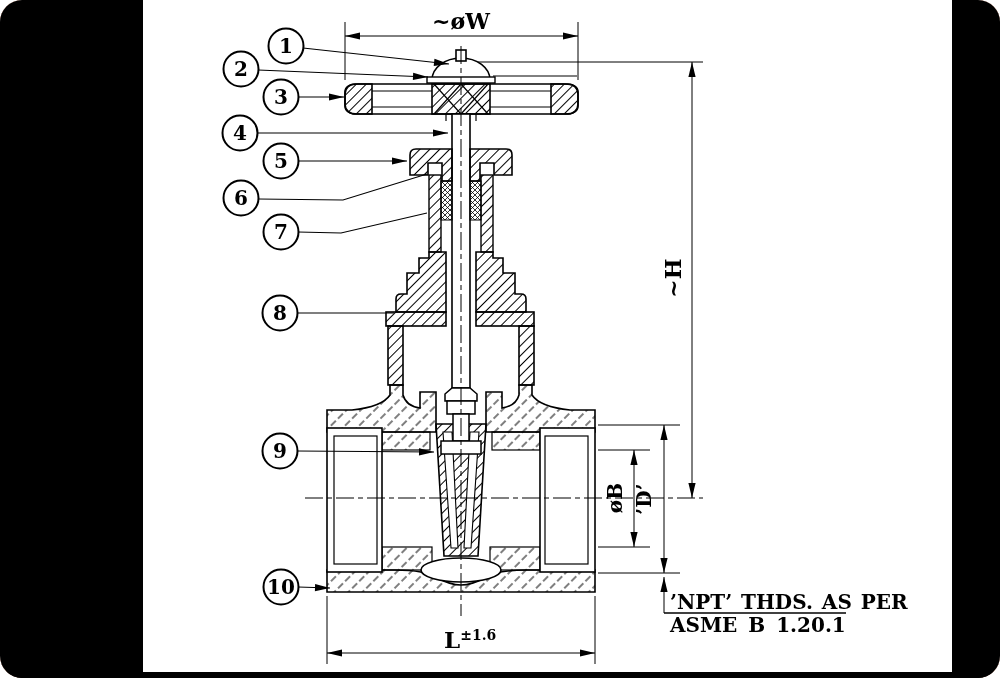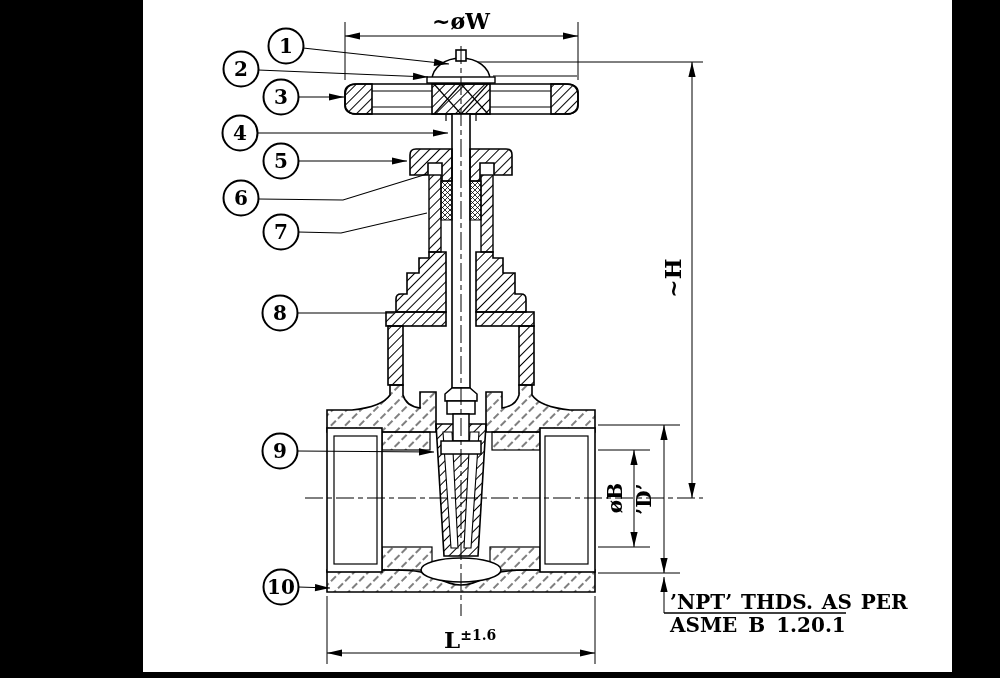--- a/index.html
+++ b/index.html
@@ -1,16 +1,16 @@
 <!DOCTYPE html>
 <html><head>
 <meta charset="utf-8">
 <style>
   html,body{margin:0;padding:0;background:#ffffff;}
-  .page{width:1000px;height:678px;position:relative;background:#c2410c;overflow:hidden;}
+  .page{width:1000px;height:678px;position:relative;background:#c2410c;overflow:hidden;border-radius:22px;}
   svg{display:block;}
   text{font-family:"DejaVu Serif","Liberation Serif",serif;font-weight:bold;fill:#000;}
 </style>
 </head>
 <body>
 
 <div class="page">
 <svg width="1000" height="678" viewBox="0 0 1000 678">
   <defs>
     <pattern id="hA" width="7" height="7" patternUnits="userSpaceOnUse" patternTransform="rotate(45)">

